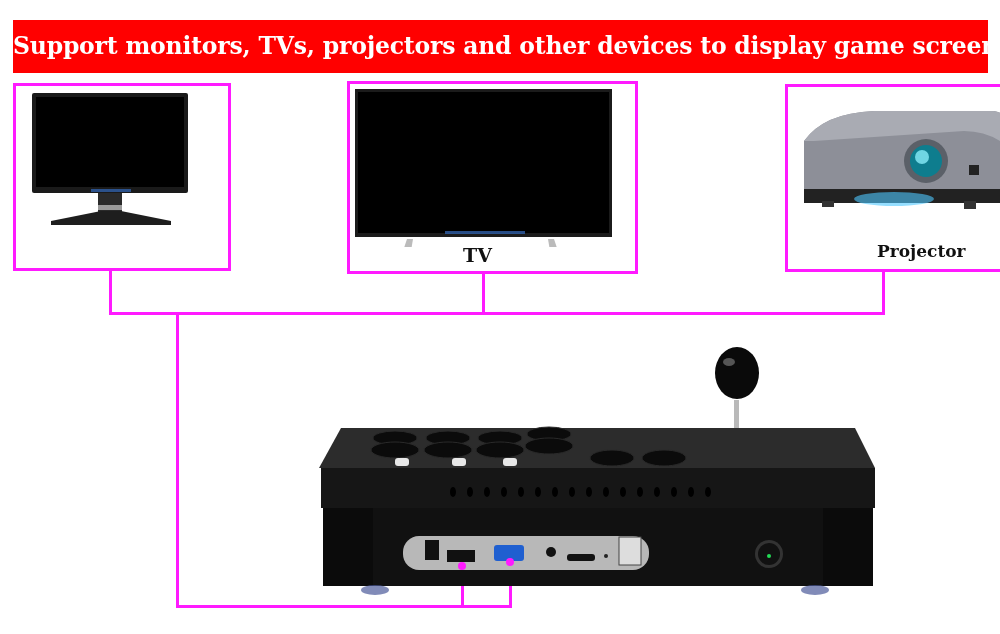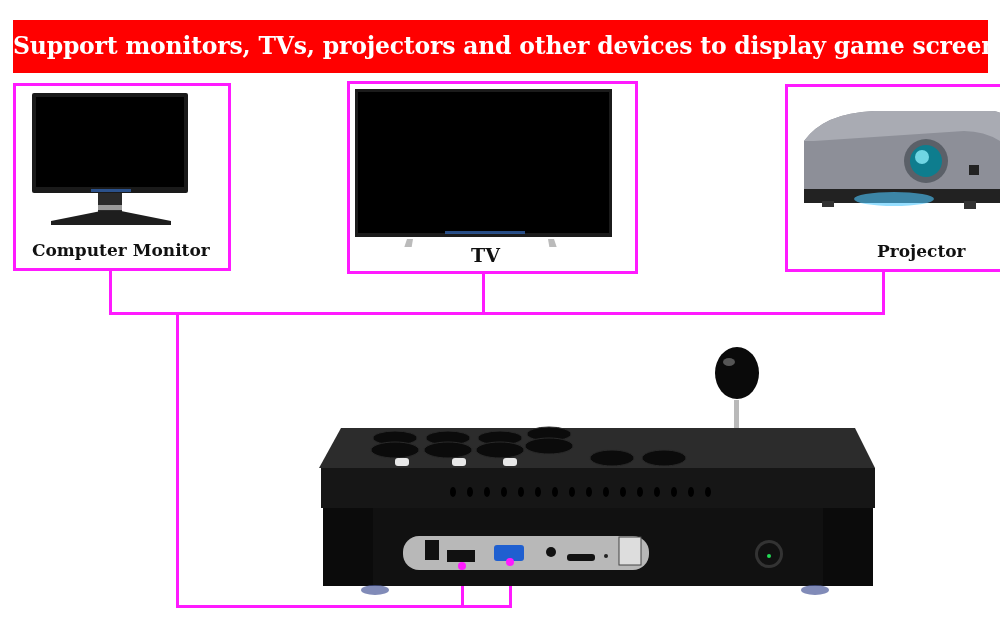--- a/index.html
+++ b/index.html
@@ -17,32 +17,31 @@
 
 <div class="box" style="left:13px;top:83px;width:218px;height:188px;">
   <svg style="left:15px;top:5px;" width="160" height="140" viewBox="0 0 160 140">
     <rect x="1" y="2" width="156" height="100" rx="2" fill="#1a1a1a"></rect>
     <rect x="5" y="6" width="148" height="90" fill="#000"></rect>
     <rect x="60" y="98" width="40" height="3" fill="#2f5fa8" opacity="0.8"></rect>
     <rect x="67" y="102" width="24" height="20" fill="#2a2a2a"></rect>
     <rect x="67" y="114" width="24" height="5" fill="#9a9a9a"></rect>
     <path d="M20 130 L70 120 L90 120 L140 130 L140 134 L20 134 Z" fill="#1e1e1e"></path>
   </svg>
-  <div class="label" style="left:16px;top:154px;">Computer Monitor</div>
 </div>
 
 <div class="box" style="left:347px;top:81px;width:291px;height:193px;">
   <svg style="left:5px;top:3px;" width="262" height="160" viewBox="0 0 262 160">
     <rect x="0" y="2" width="257" height="148" fill="#1b1b1b"></rect>
     <rect x="3" y="5" width="251" height="141" fill="#000"></rect>
     <rect x="90" y="144" width="80" height="3" fill="#2f5fa8" opacity="0.8"></rect>
     <path d="M52 152 L58 152 L56 164 L48 164 Z" fill="#bbb"></path>
     <path d="M193 152 L199 152 L203 164 L195 164 Z" fill="#bbb"></path>
   </svg>
-  <div class="label" style="left:113px;top:160px;font-size:19px;margin-left:8px;">TV</div>
+  <div class="label" style="left:113px;top:160px;font-size:19px;">TV</div>
 </div>
 
 <div class="box" style="left:745px;top:84px;width:240px;height:188px;margin-left:40px;">
   <svg style="left:6px;top:14px;" width="228" height="120" viewBox="0 0 228 120">
     <path d="M10 40 Q30 12 80 10 L200 10 Q222 14 224 40 L224 92 L10 96 Z" fill="#8d8f98"></path>
     <path d="M10 40 Q30 12 80 10 L200 10 Q222 14 224 40 L206 40 Q190 30 170 30 L20 40 Z" fill="#a9abb3"></path>
     <rect x="10" y="88" width="214" height="14" fill="#222"></rect>
     <circle cx="132" cy="60" r="22" fill="#5b6068"></circle>
     <circle cx="132" cy="60" r="16" fill="#0e7d8e"></circle>
     <circle cx="128" cy="56" r="7" fill="#6fd6e3"></circle>

